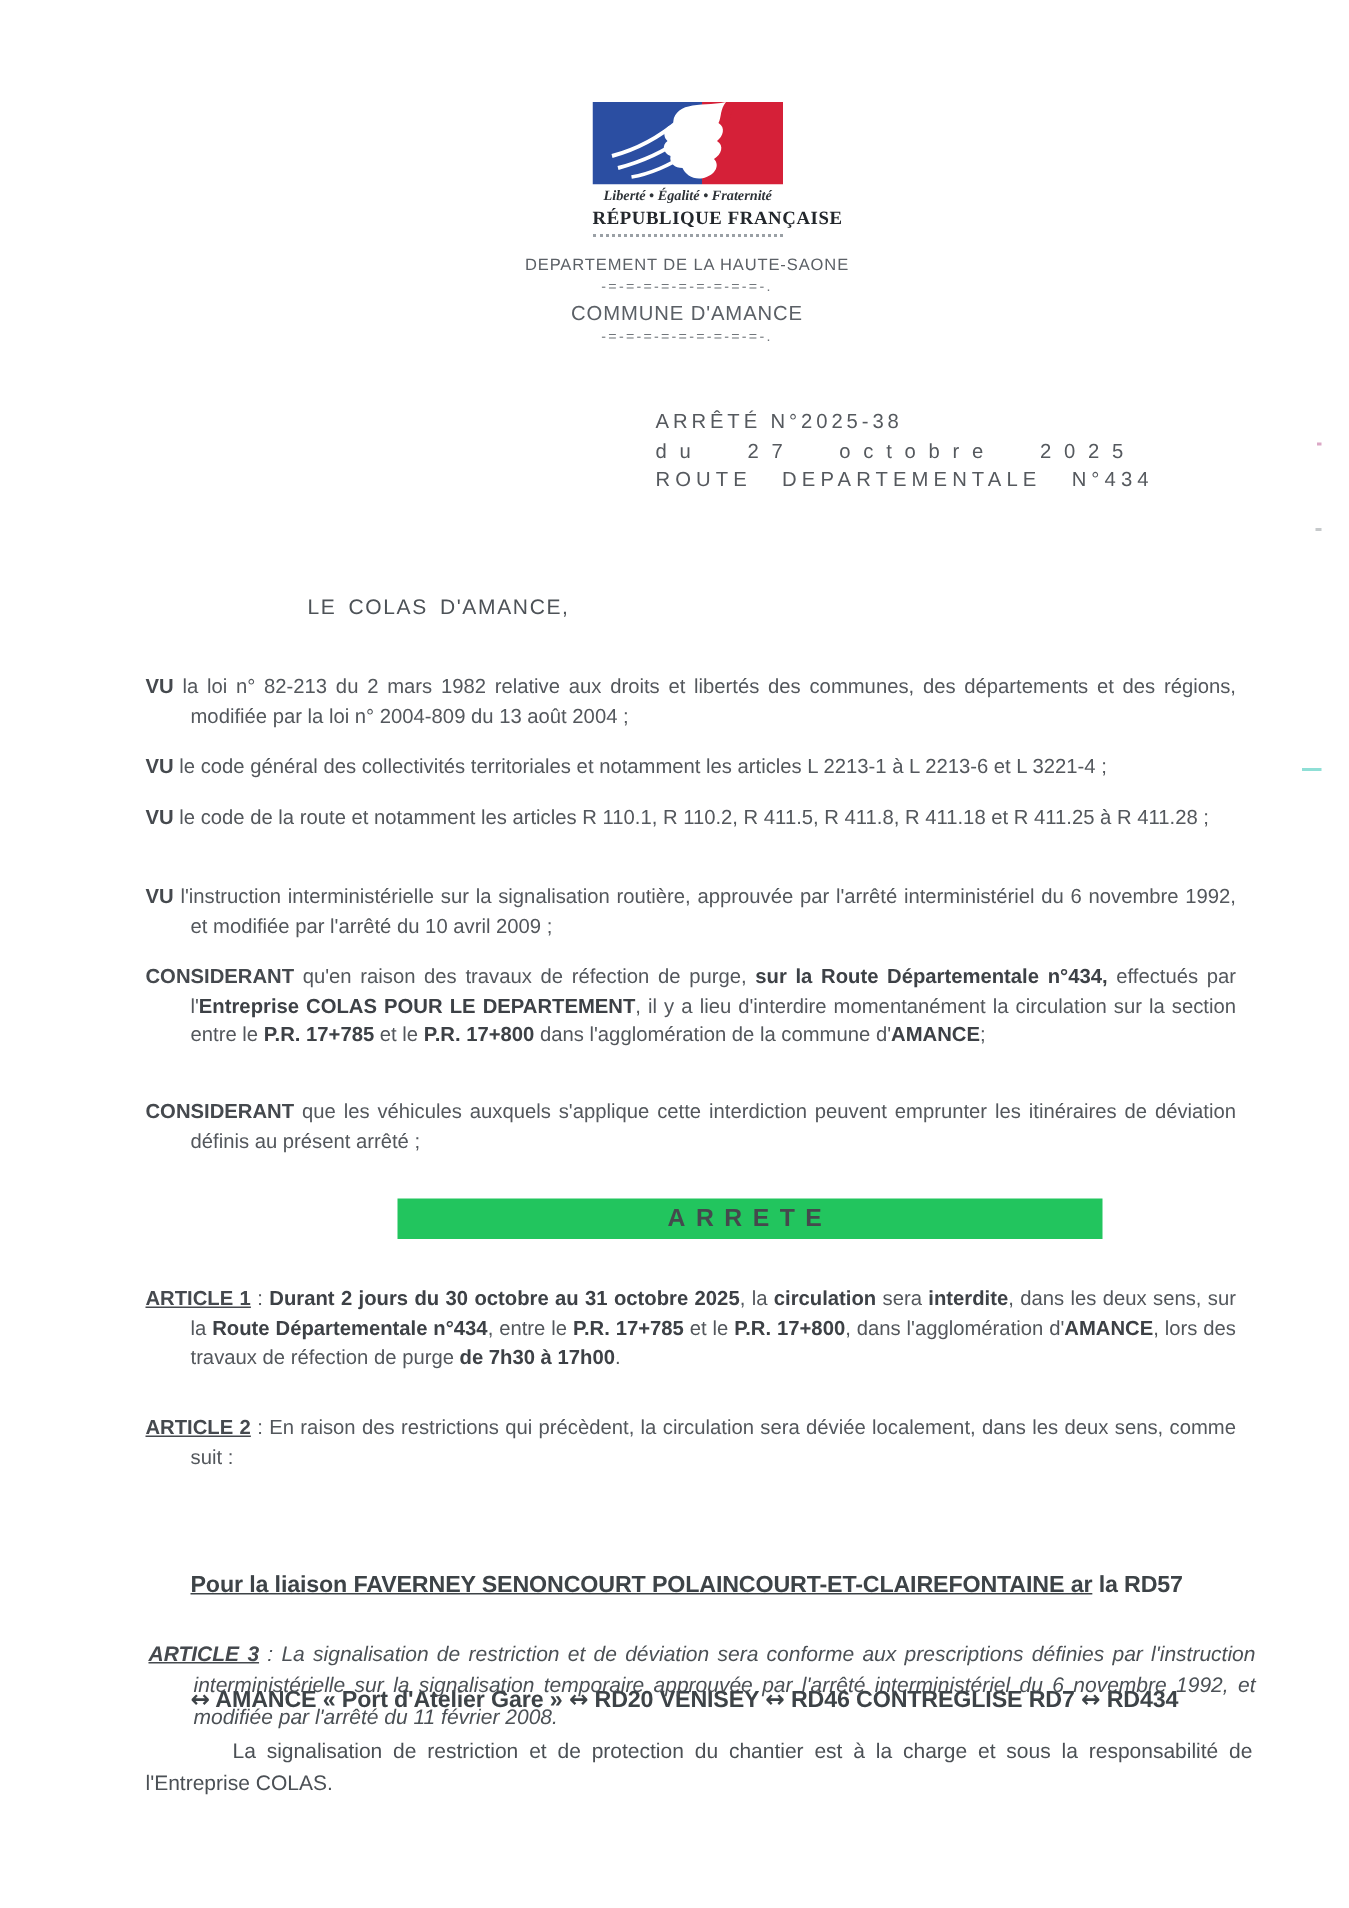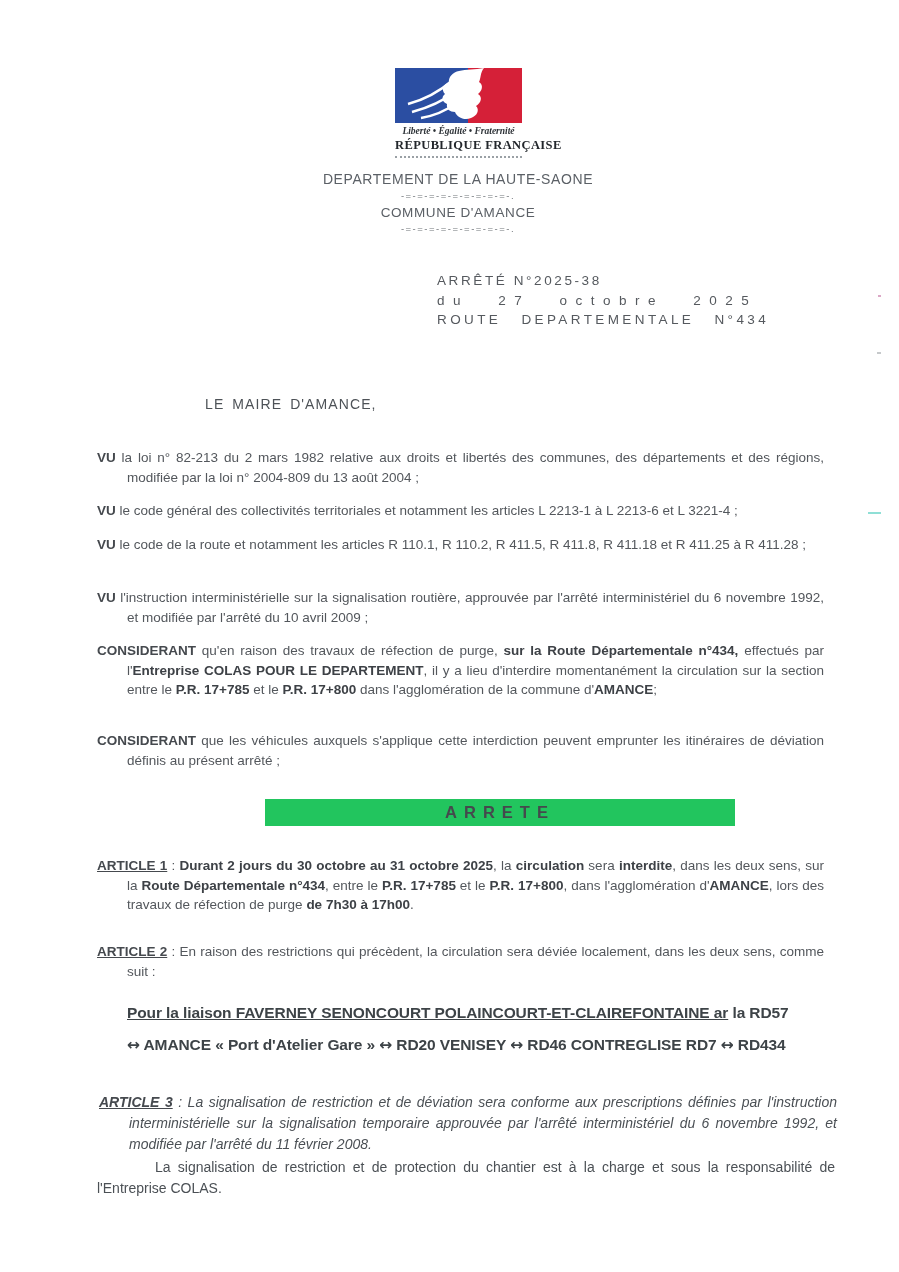--- a/index.html
+++ b/index.html
@@ -21,21 +21,21 @@
     white-space:nowrap;margin-top:2px;
   }
   .logo .republic{
     font-family:"Liberation Serif", serif;
     font-weight:bold;font-size:12.5px;line-height:15px;
     letter-spacing:.4px;color:#23272c;white-space:nowrap;
     border-bottom:2px dotted #9aa0a5;padding-bottom:3px;
   }
   
   .hdr{position:absolute;left:58px;top:171px;width:800px;text-align:center;}
-  .hdr .dept{font-size:14px;letter-spacing:.6px;color:#5b6066;}
+  .hdr .dept{font-size:11px;letter-spacing:.6px;color:#5b6066;}
   .hdr .sep{font-size:9.5px;letter-spacing:1.5px;color:#70757a;line-height:13px;margin-top:2px;}
   .hdr .commune{font-size:13.5px;letter-spacing:.6px;color:#5b6066;margin-top:3px;}
   
   .heading{position:absolute;left:437px;top:271px;width:388px;font-size:13.5px;line-height:19.5px;color:#55595e;}
   .heading .l1{letter-spacing:2.6px;white-space:nowrap;}
   .heading .l2{letter-spacing:8.5px;word-spacing:17px;white-space:nowrap;}
   .heading .l3{letter-spacing:3.4px;word-spacing:13px;white-space:nowrap;}
   .heading .subject{text-align:justify;}
   
   .mayor{position:absolute;left:205px;top:396px;font-size:14px;letter-spacing:1.1px;color:#4d5257;word-spacing:3px;}
@@ -55,21 +55,21 @@
   .banner span{
     font-size:16.5px;line-height:27px;letter-spacing:7px;
     font-weight:600;color:#45494d;
   }
   
   .route{
     position:absolute;left:127px;top:997px;width:710px;
     font-size:15.5px;line-height:32px;font-weight:bold;color:#3d4347;
     letter-spacing:-.1px;
   }
-  .route .ln{white-space:nowrap;}
+  .route .ln{white-space:nowrap;margin-top:44px;}
   .arrow{font-family:"DejaVu Sans", sans-serif;font-weight:bold;}
   
   .par3{
     position:absolute;left:99px;width:738px;box-sizing:border-box;
     padding-left:30px;text-indent:-30px;text-align:justify;
     font-size:14px;line-height:21px;color:#4b5055;font-style:italic;
   }
   .closing{
     position:absolute;left:97px;width:738px;
     text-indent:58px;text-align:justify;
@@ -107,21 +107,21 @@
     <div class="commune">COMMUNE D'AMANCE</div>
     <div class="sep">-=-=-=-=-=-=-=-=-=-.</div>
   </div>
 
   <div class="heading">
     <div class="l1">ARRÊTÉ N°2025-38</div>
     <div class="l2">du 27 octobre 2025</div>
     <div class="l3">ROUTE DEPARTEMENTALE N°434</div>
   </div>
 
-  <div class="mayor">LE MAIRE D'AMANCE,</div>
+  <div class="mayor">LE COLAS D'AMANCE,</div>
 
   <div class="par" style="top:448px">
     <span class="lbl">VU</span>
     <span>la loi n° 82-213 du 2 mars 1982 relative aux droits et libertés des communes, des départements et des régions, modifiée par la loi n° 2004-809 du 13 août 2004 ;</span>
   </div>
   <div class="par" style="top:501px">
     <span class="lbl">VU</span>
     <span>le code général des collectivités territoriales et notamment les articles L 2213-1 à L 2213-6 et L 3221-4 ;</span>
   </div>
   <div class="par" style="top:535px">

